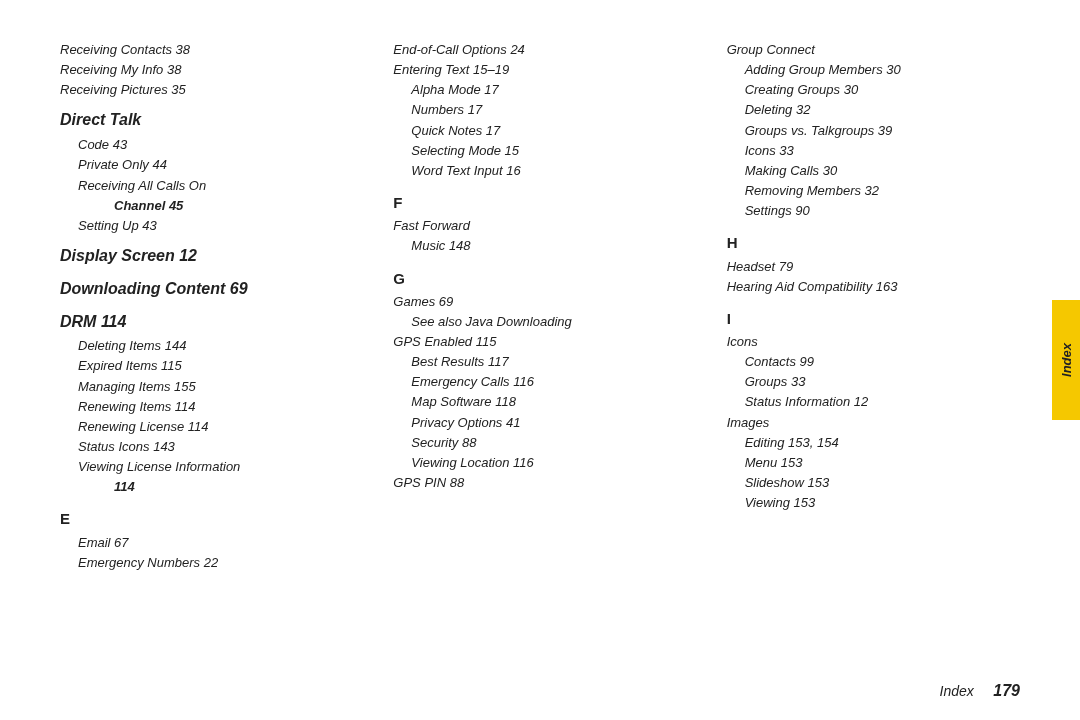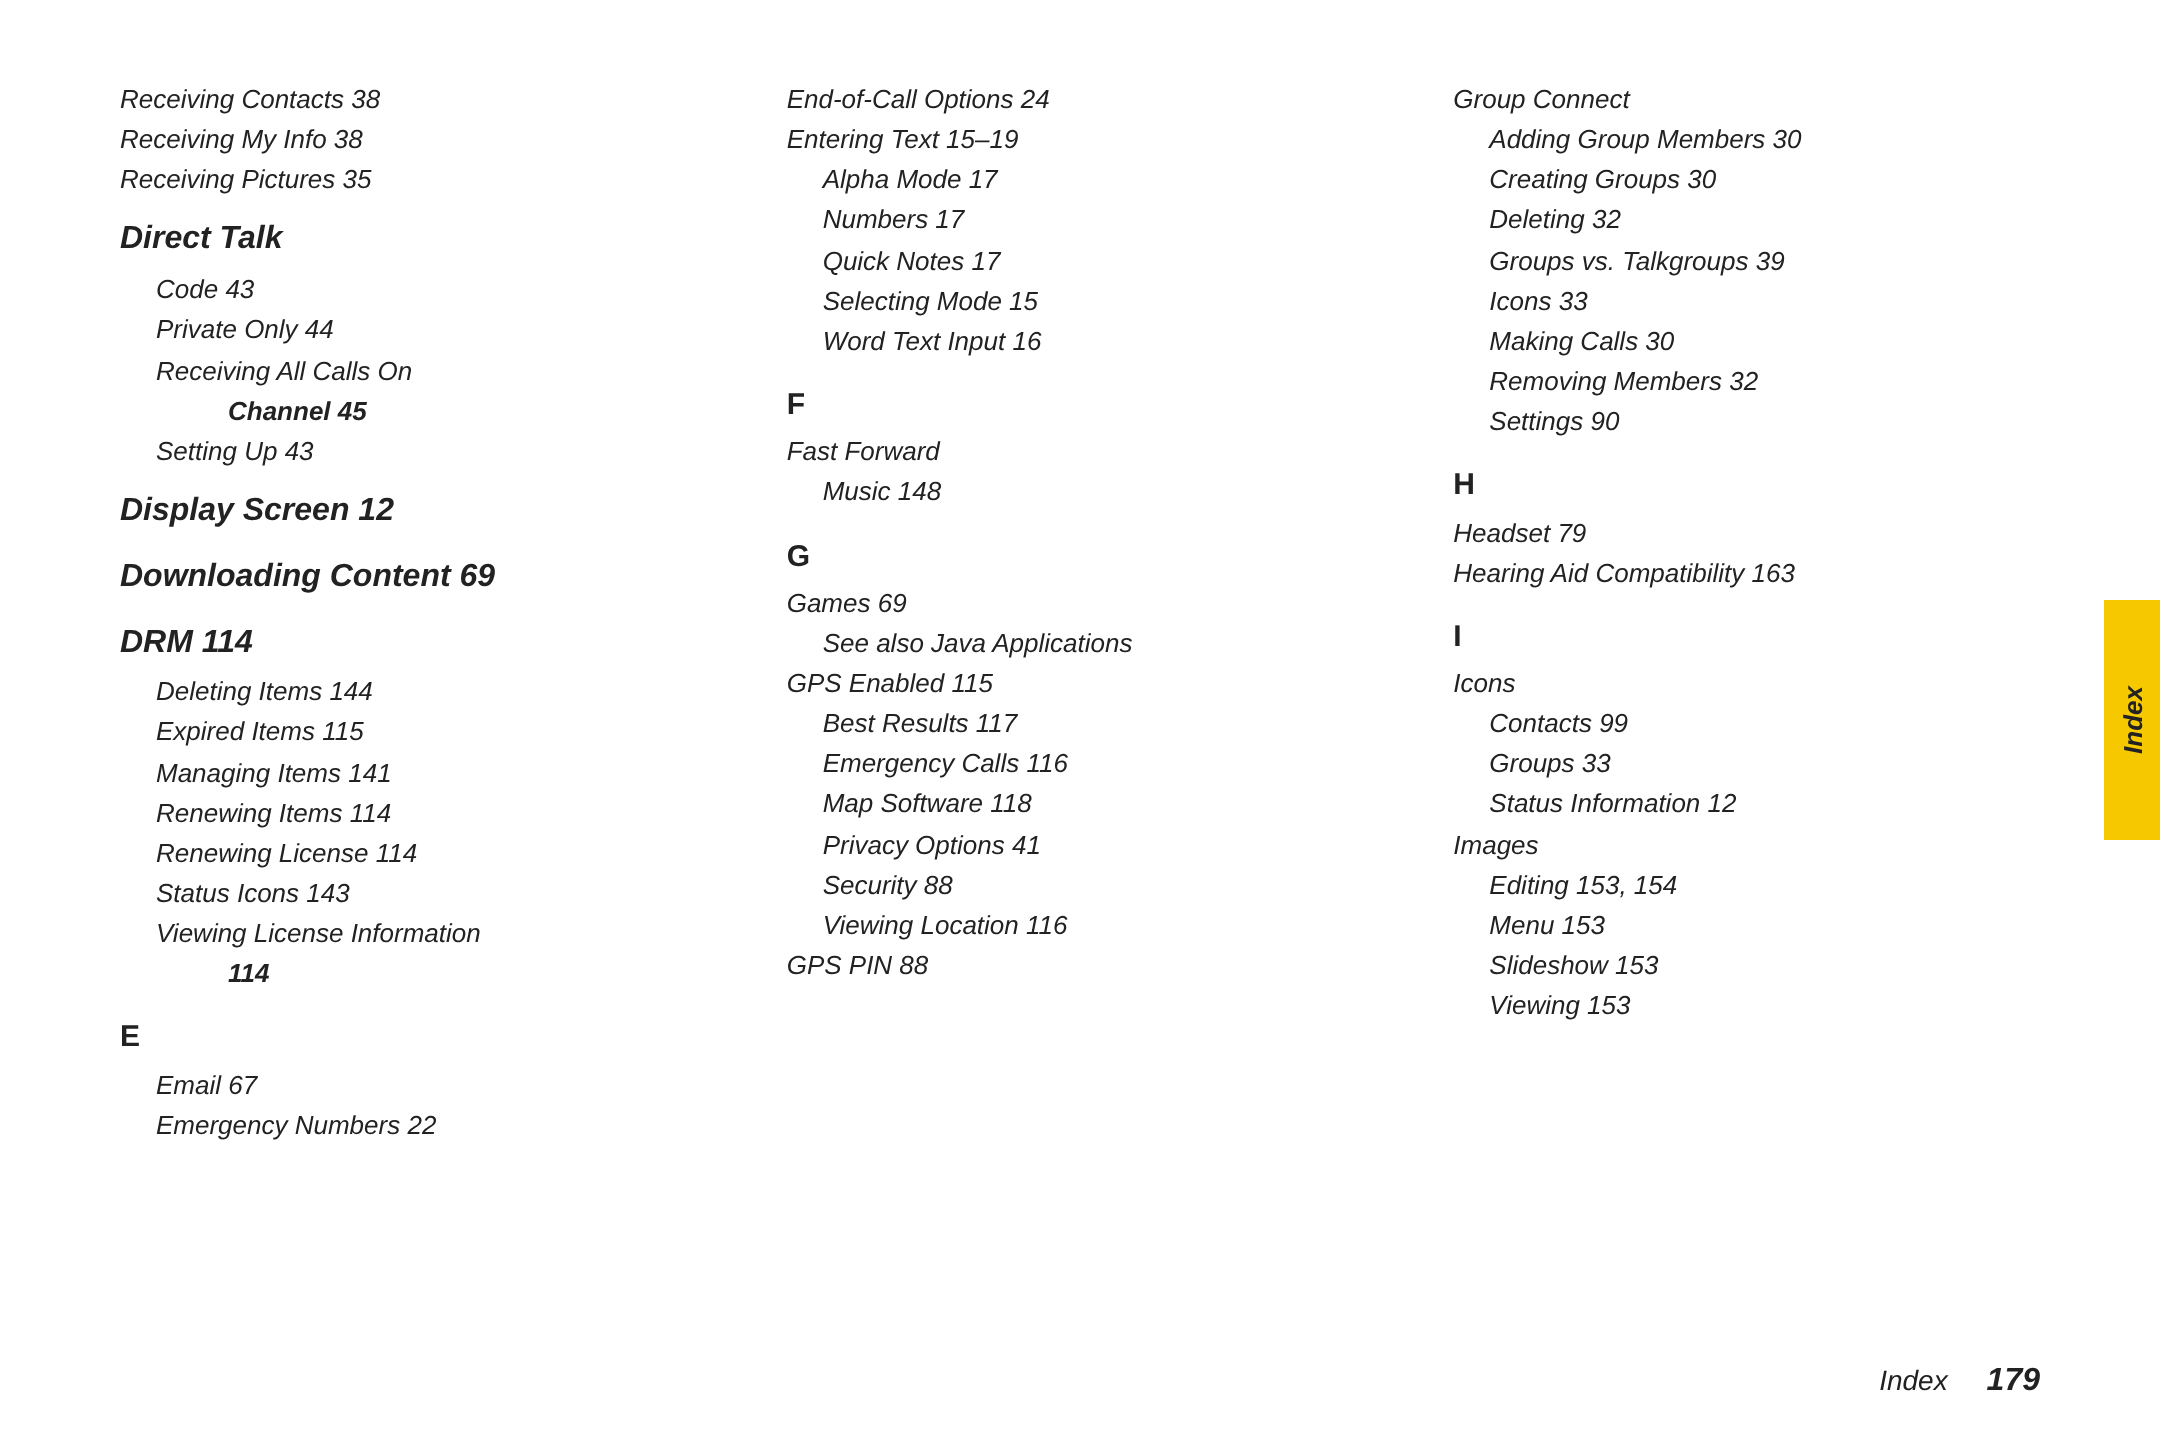--- a/index.html
+++ b/index.html
@@ -117,21 +117,21 @@
       <div class="entry indent1">Code 43</div>
       <div class="entry indent1">Private Only 44</div>
       <div class="entry indent1">Receiving All Calls On</div>
       <div class="entry indent2 continuation">Channel 45</div>
       <div class="entry indent1">Setting Up 43</div>
       <div class="entry section-header">Display Screen 12</div>
       <div class="entry section-header">Downloading Content 69</div>
       <div class="entry section-header">DRM 114</div>
       <div class="entry indent1">Deleting Items 144</div>
       <div class="entry indent1">Expired Items 115</div>
-      <div class="entry indent1">Managing Items 141</div>
+      <div class="entry indent1">Managing Items 155</div>
       <div class="entry indent1">Renewing Items 114</div>
       <div class="entry indent1">Renewing License 114</div>
       <div class="entry indent1">Status Icons 143</div>
       <div class="entry indent1">Viewing License Information</div>
       <div class="entry indent2 continuation">114</div>
       <div class="entry letter-header">E</div>
       <div class="entry indent1">Email 67</div>
       <div class="entry indent1">Emergency Numbers 22</div>
     </div>
 
@@ -141,21 +141,21 @@
       <div class="entry indent1">Alpha Mode 17</div>
       <div class="entry indent1">Numbers 17</div>
       <div class="entry indent1">Quick Notes 17</div>
       <div class="entry indent1">Selecting Mode 15</div>
       <div class="entry indent1">Word Text Input 16</div>
       <div class="entry letter-header">F</div>
       <div class="entry">Fast Forward</div>
       <div class="entry indent1">Music 148</div>
       <div class="entry letter-header">G</div>
       <div class="entry">Games 69</div>
-      <div class="entry indent1">See also Java Applications</div>
+      <div class="entry indent1">See also Java Downloading</div>
       <div class="entry">GPS Enabled 115</div>
       <div class="entry indent1">Best Results 117</div>
       <div class="entry indent1">Emergency Calls 116</div>
       <div class="entry indent1">Map Software 118</div>
       <div class="entry indent1">Privacy Options 41</div>
       <div class="entry indent1">Security 88</div>
       <div class="entry indent1">Viewing Location 116</div>
       <div class="entry">GPS PIN 88</div>
     </div>
 

